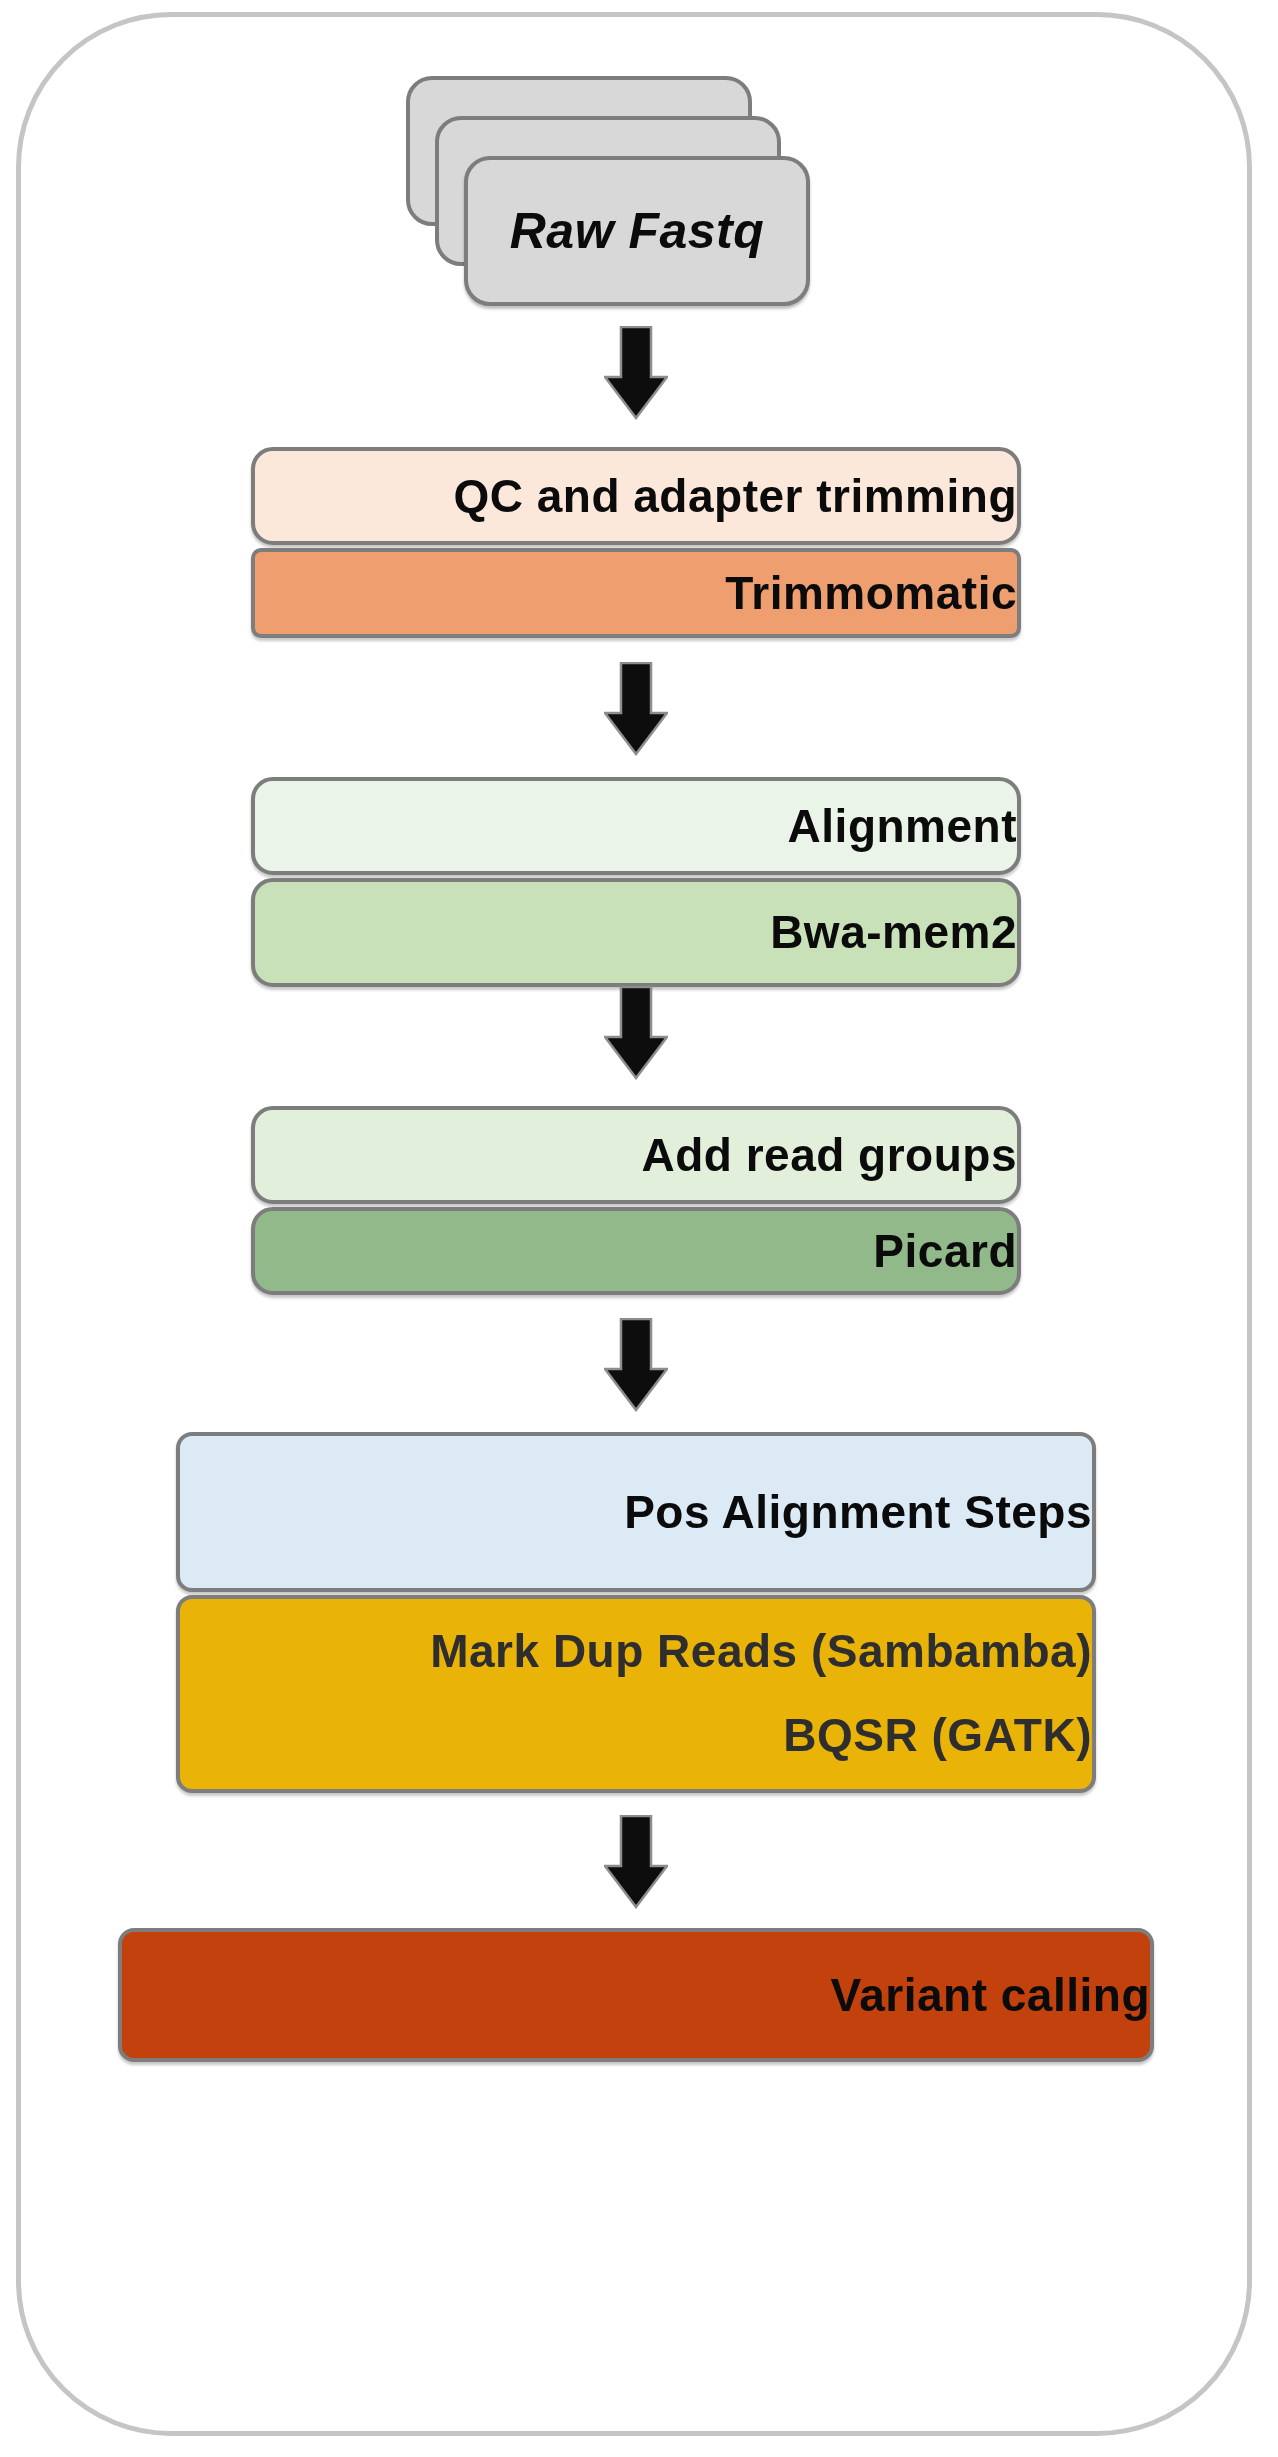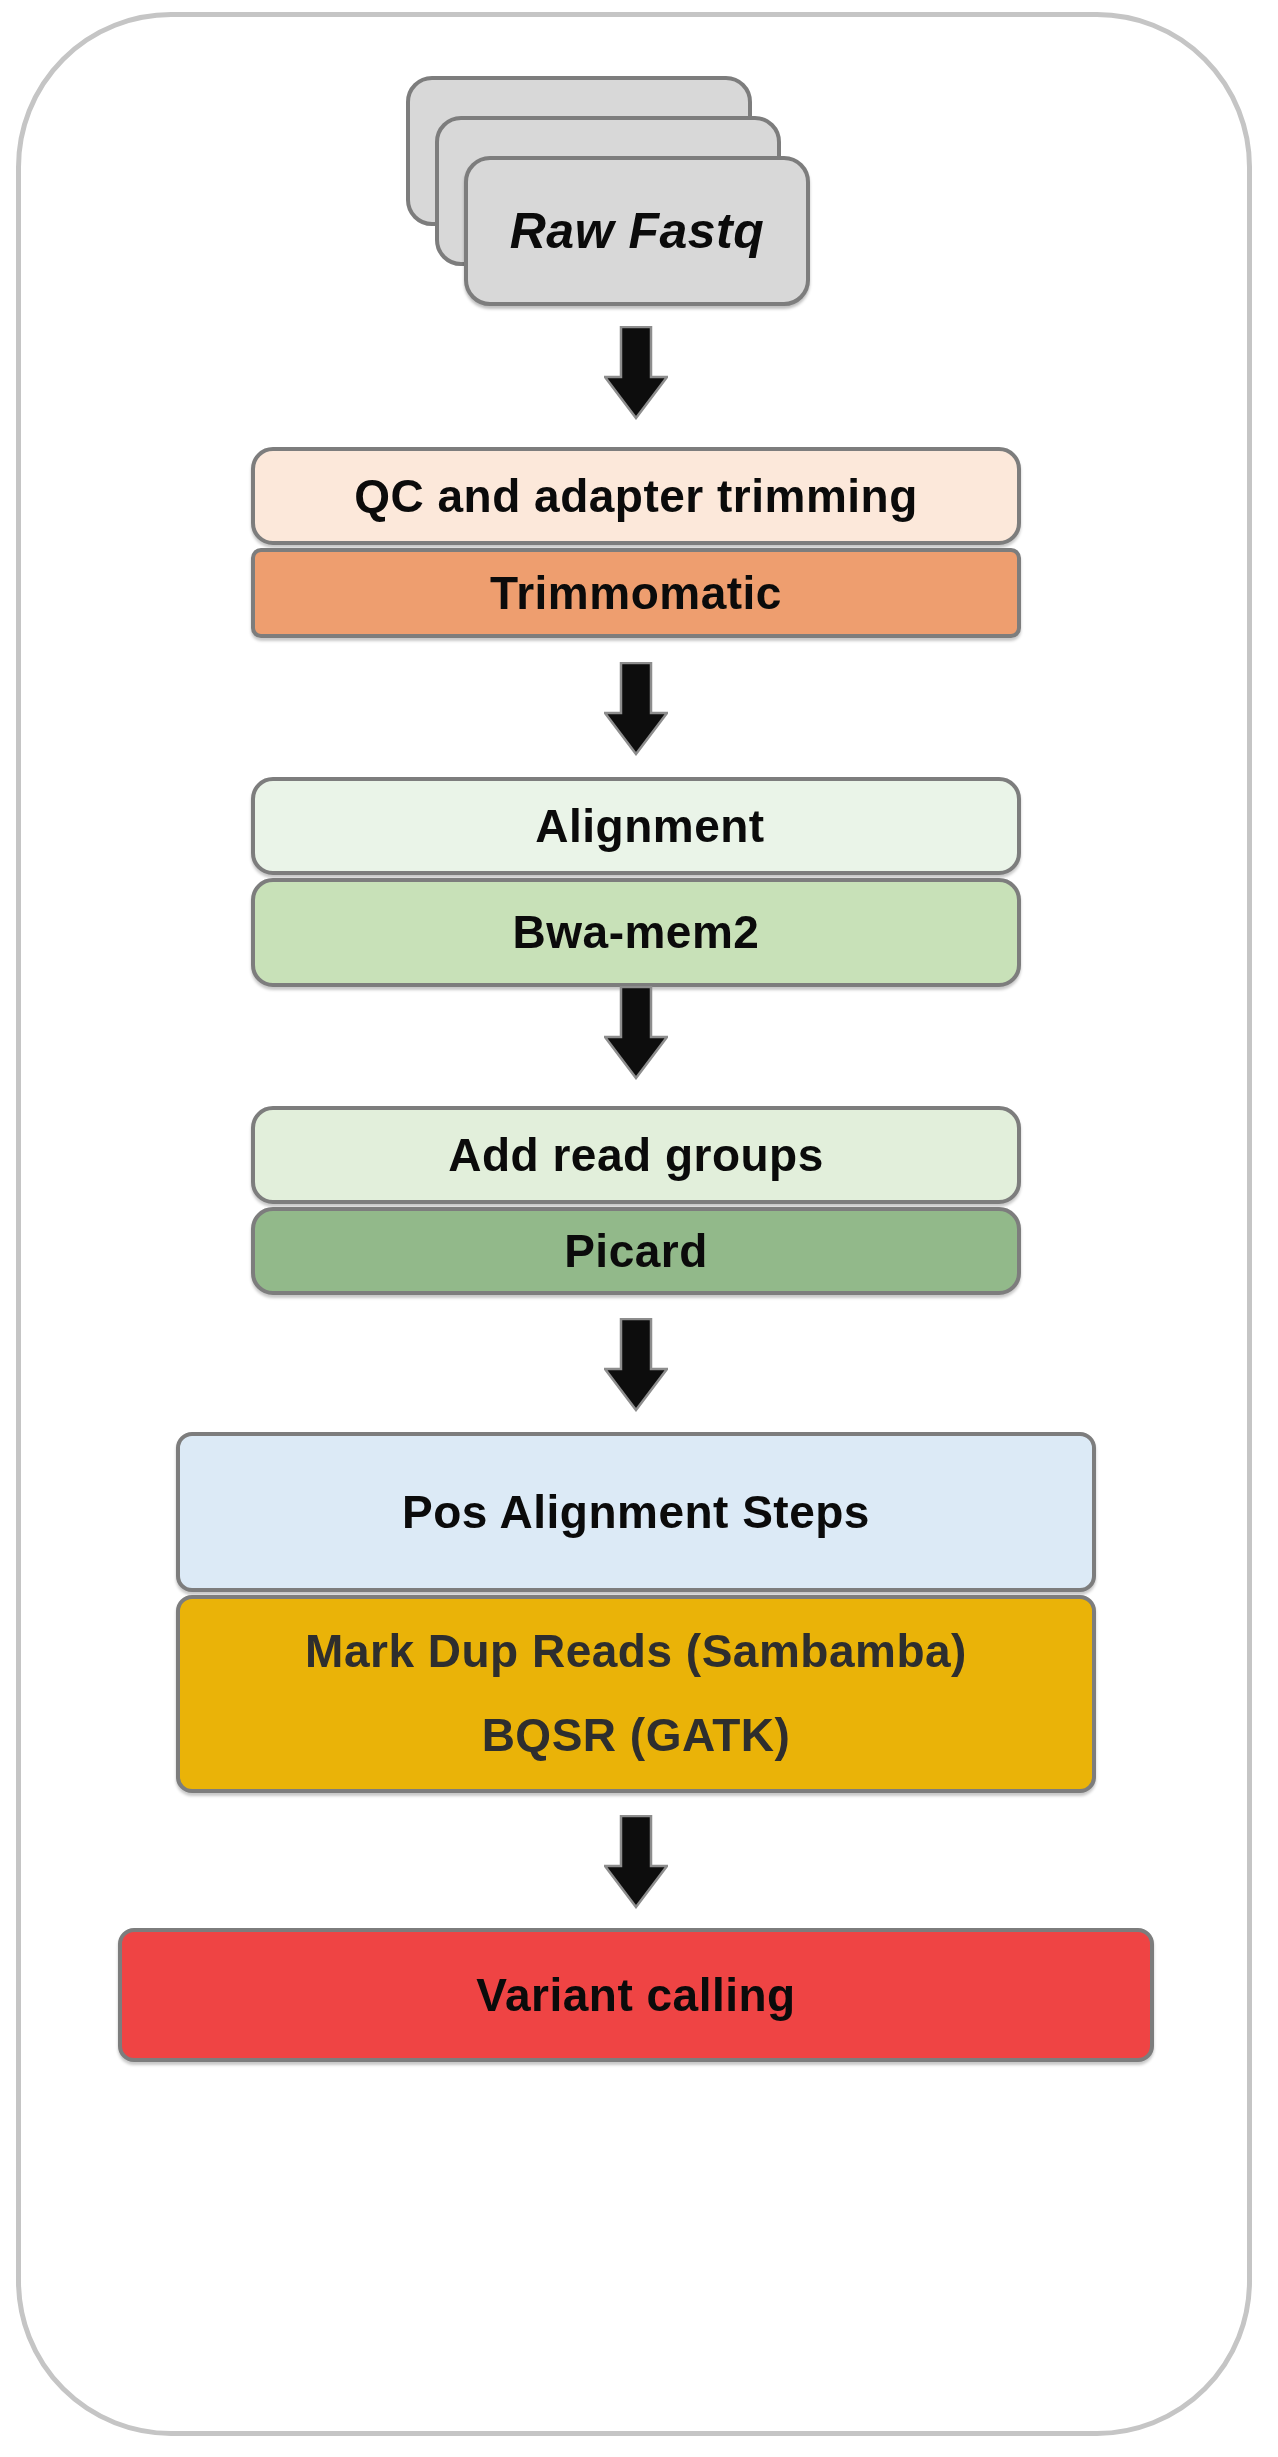--- a/index.html
+++ b/index.html
@@ -38,21 +38,21 @@
   }
   .card-front .box-text { font-size: 50px; }
 
   
   .group { position: absolute; display: flex; flex-direction: column; gap: 3px; }
   .box {
     border: 4px solid #7d7d7d;
     border-radius: 22px;
     box-sizing: border-box;
     display: flex; flex-direction: column;
-    align-items: center; justify-content: center;
+    align-items: flex-end; justify-content: center;
     box-shadow: 0 3px 3px rgba(0,0,0,0.22);
   }
   .box-text {
     font-weight: bold;
     font-size: 46px;
     color: #0b0b0b;
     text-align: center;
     line-height: 1.18;
     letter-spacing: 0.5px;
   }
@@ -61,21 +61,21 @@
 
   
   .fill-qc       { background: #fce8da; }
   .fill-trim     { background: #ee9e6f; border-radius: 10px; }
   .fill-align    { background: #eaf4e8; padding-left: 28px; }
   .fill-bwa      { background: #c8e1b8; }
   .fill-addread  { background: #e2efdb; margin-top: 16px; }
   .fill-picard   { background: #92b98a; }
   .fill-pos      { background: #dceaf6; }
   .fill-markdup  { background: #eab308; }
-  .fill-variant  { background: #ef4444; }
+  .fill-variant  { background: #c2410c; }
   .fill-gatk     { background: #c69cef; }
   .fill-gatk .box-text, .fill-markdup .box-text { color: #2e2e2e; }
 
   
   .arrow { position: absolute; left: 604px; width: 64px; height: 94px; }
 </style>
 </head>
 <body>
 
 <div class="canvas">

